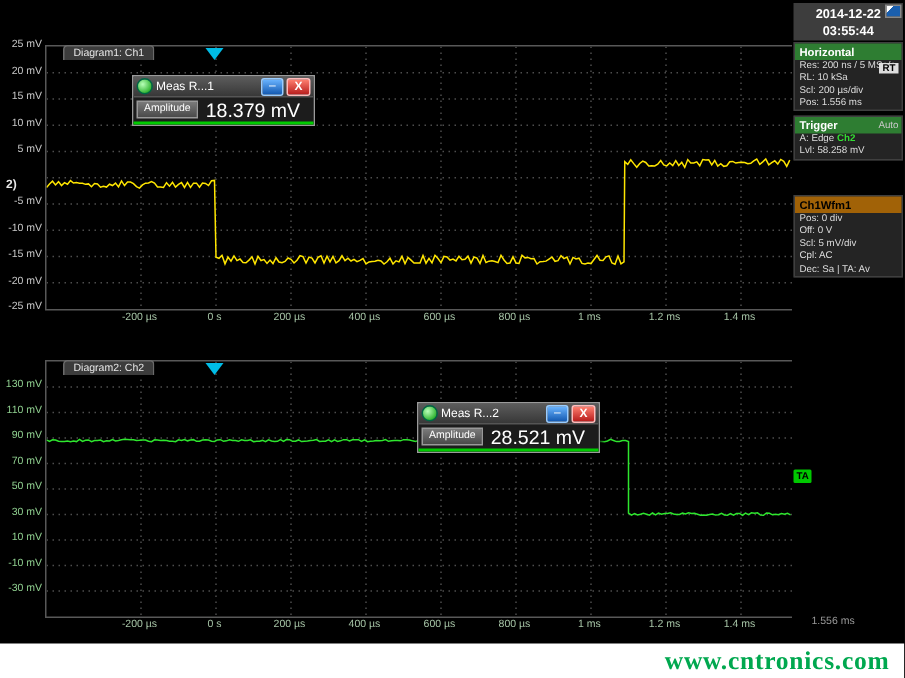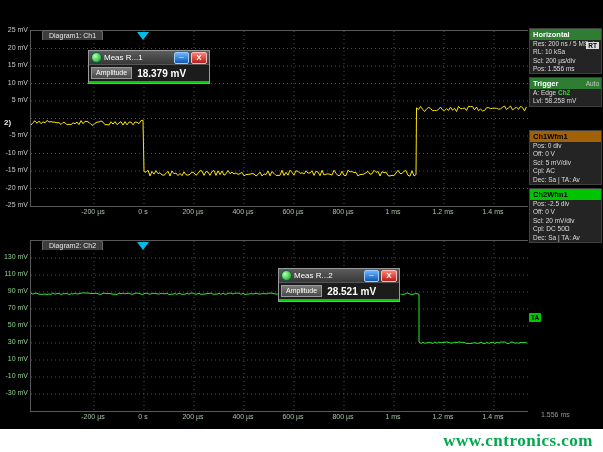--- a/index.html
+++ b/index.html
@@ -24,21 +24,21 @@
 
   
   .meas{position:absolute;width:120px;border:1px solid #9a9a9a;background:#2b2b2b;box-shadow:1px 2px 3px rgba(0,0,0,.8);}
   .meas-title{display:flex;align-items:center;height:13px;background:linear-gradient(#5c5c5c,#383838);padding:0 2px;gap:2px;}
   .meas-ico{width:9px;height:9px;border-radius:50%;background:radial-gradient(circle at 35% 35%,#b8ffb8,#009900);border:1px solid #064;flex:none;}
   .meas-name{flex:1;color:#fff;font-size:8px;font-weight:normal;white-space:nowrap;overflow:hidden;}
   .btn-min{width:13px;height:10px;background:linear-gradient(#6ab4ff,#1258b0);color:#fff;font-size:8px;line-height:7px;text-align:center;border:1px solid #9cf;border-radius:2px;flex:none;}
   .btn-close{width:14px;height:10px;background:linear-gradient(#ff8070,#b71c1c);color:#fff;font-size:8px;font-weight:bold;line-height:10px;text-align:center;border:1px solid #fbb;border-radius:2px;flex:none;}
   .meas-body{display:flex;align-items:center;height:14px;background:#1c1c1c;border-top:1px solid #555;border-bottom:2px solid #00cc00;padding:1px 2px;gap:5px;}
   .meas-param{background:linear-gradient(#7a7a7a,#4a4a4a);border:1px solid #999;color:#fff;font-size:7px;line-height:10px;height:10px;padding:0 4px;white-space:nowrap;}
-  .meas-value{color:#fff;font-size:10px;font-weight:bold;white-space:nowrap;}
+  .meas-value{color:#fff;font-size:13px;font-weight:normal;white-space:nowrap;}
 
   
   #sidebar{position:absolute;left:528px;top:0;width:75px;height:430px;background:#000;}
   #datetime{position:absolute;left:1px;top:2px;width:73px;background:#3d3d3d;color:#fff;
     font-size:8.5px;font-weight:bold;text-align:center;line-height:1.25;padding:2px 0;}
   #rs-logo{position:absolute;right:1px;top:1px;width:9px;height:7px;
     background:linear-gradient(135deg,#ffffff 0 30%,#1a5fae 30% 100%);border:1px solid #888;}
   .panel{position:absolute;left:1px;width:73px;background:#242424;border:1px solid #3f3f3f;box-sizing:border-box;}
   .panel-h{position:relative;font-size:7.5px;font-weight:bold;color:#fff;line-height:11px;height:11px;padding:0 3px;white-space:nowrap;}
   .ph-green{background:#2e7d32;}
@@ -134,20 +134,25 @@
       <span class="btn-close">X</span>
     </div>
     <div class="meas-body">
       <span class="meas-param">Amplitude</span>
       <span class="meas-value">28.521 mV</span>
     </div>
   </div>
 
   <div id="sidebar">
 
+    <div id="datetime">
+      <span id="rs-logo"></span>
+      <div>2014-12-22</div>
+      <div>03:55:44</div>
+    </div>
 
     <div class="panel" style="top:77px;height:30px">
       <div class="panel-h ph-green">
         <span>Trigger</span>
         <span class="auto">Auto</span>
       </div>
       <div class="panel-line">
         <span>A:    Edge</span>
         <span class="ch2col">Ch2</span>
       </div>
@@ -165,28 +170,20 @@
 
     <div class="panel" style="top:130px;height:55px">
       <div class="panel-h ph-yellow">Ch1Wfm1</div>
       <div class="panel-line">Pos: 0 div</div>
       <div class="panel-line">Off: 0 V</div>
       <div class="panel-line">Scl: 5 mV/div</div>
       <div class="panel-line">Cpl: AC</div>
       <div class="panel-line">Dec: Sa | TA: Av</div>
     </div>
 
-    <div class="panel" style="top:188px;height:55px">
-      <div class="panel-h ph-green2">Ch2Wfm1</div>
-      <div class="panel-line">Pos: -2.5 div</div>
-      <div class="panel-line">Off: 0 V</div>
-      <div class="panel-line">Scl: 20 mV/div</div>
-      <div class="panel-line">Cpl: DC 50Ω</div>
-      <div class="panel-line">Dec: Sa | TA: Av</div>
-    </div>
   </div>
 
   <div class="ta">TA</div>
 
   <span id="pos-readout">1.556 ms</span>
 
   <div id="bottom">
     <span id="watermark">www.cntronics.com</span>
   </div>
 

